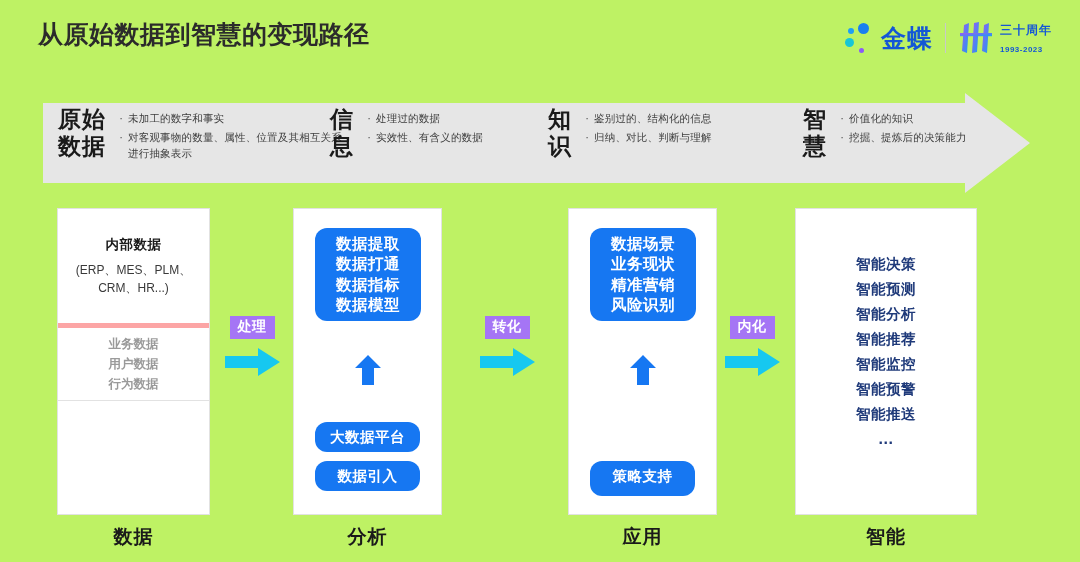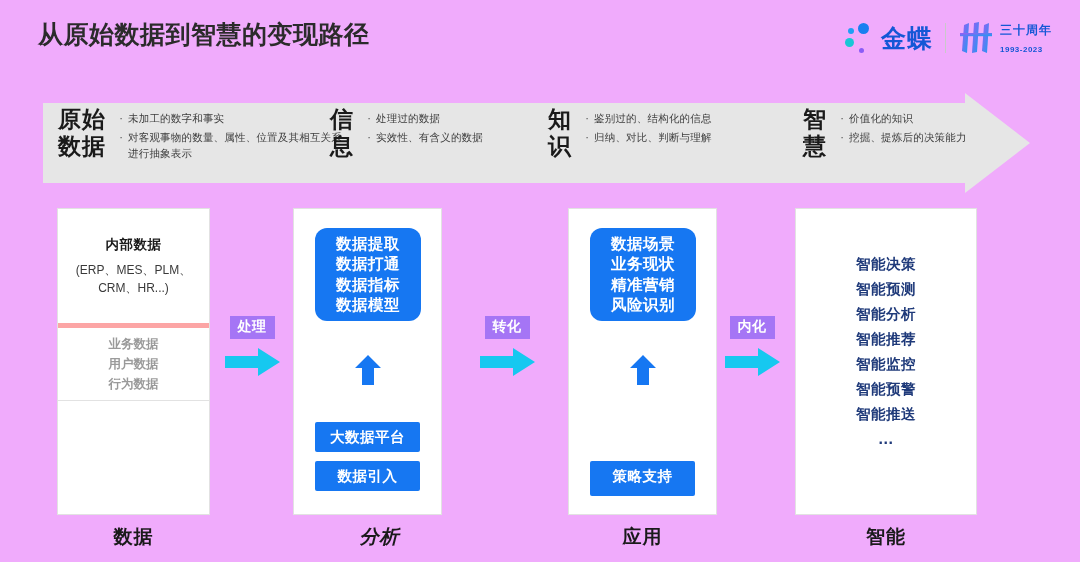--- a/index.html
+++ b/index.html
@@ -2,21 +2,21 @@
 <html><head>
 <meta charset="utf-8">
 <style>
   * { box-sizing: border-box; margin: 0; padding: 0; }
   html, body {
     width: 1080px; height: 562px;
     background: #ffffff;
     font-family: "Liberation Sans", "DejaVu Sans", sans-serif;
     overflow: hidden;
   }
-  .slide { position: relative; width: 1080px; height: 562px; background: #f0abfc; }
+  .slide { position: relative; width: 1080px; height: 562px; background: #bef264; }
 
   
   .page-title {
     position: absolute; left: 38px; top: 18px;
     font-size: 25px; font-weight: bold; color: #2b2b2b;
     letter-spacing: 0.5px;
   }
   .brand { position: absolute; right: 28px; top: 18px; height: 40px; display: flex; align-items: center; }
   .brand-dots { position: relative; width: 30px; height: 34px; margin-right: 6px; }
   .brand-dots i { position: absolute; border-radius: 50%; display: block; }
@@ -62,21 +62,21 @@
   .c1 { left: 57px;  top: 208px; width: 153px; height: 307px; }
   .c2 { left: 293px; top: 208px; width: 149px; height: 307px; }
   .c3 { left: 568px; top: 208px; width: 149px; height: 307px; }
   .c4 { left: 795px; top: 208px; width: 182px; height: 307px; }
 
   .col-label {
     position: absolute; top: 524px; font-size: 19px; font-weight: bold;
     color: #1a1a1a; text-align: center; letter-spacing: 1px;
   }
   .l1 { left: 57px;  width: 153px; }
-  .l2 { left: 305px; width: 149px; font-style: italic; }
+  .l2 { left: 293px; width: 149px; }
   .l3 { left: 568px; width: 149px; }
   .l4 { left: 795px; width: 182px; }
 
   
   .c1 .seg { position: absolute; left: 0; width: 100%; text-align: center; }
   .seg-top { top: 0; height: 114px; display: flex; flex-direction: column; justify-content: center; }
   .seg-mid { top: 114px; height: 78px; display: flex; flex-direction: column; justify-content: center;
              border-top: 5px solid #fca5a5; border-bottom: 1px solid #e2e2e2; }
   .seg-bot { top: 192px; height: 115px; display: flex; flex-direction: column; justify-content: center; }
   .seg-head { font-size: 13.5px; font-weight: bold; color: #1a1a1a; margin-bottom: 7px; letter-spacing: 0.5px; }
@@ -90,21 +90,21 @@
     display: flex; flex-direction: column; align-items: center; justify-content: center;
     color: #fff; font-size: 15.5px; font-weight: bold; line-height: 1.32; letter-spacing: 0.5px;
   }
   .bigbox.b2 { left: 315px; }
   .bigbox.b3 { left: 590px; }
   .upicon { position: absolute; top: 355px; width: 28px; height: 30px; }
   .upicon.u2 { left: 354px; }
   .upicon.u3 { left: 629px; }
   .pill {
     position: absolute; width: 105px; height: 30px; background: #1677f2;
-    border-radius: 2px; color: #fff; font-size: 14.5px; font-weight: bold;
+    border-radius: 12px; color: #fff; font-size: 14.5px; font-weight: bold;
     display: flex; align-items: center; justify-content: center; letter-spacing: 0.5px;
   }
   .p2a { left: 315px; top: 422px; }
   .p2b { left: 315px; top: 461px; }
   .p3a { left: 590px; top: 422px; margin-top: 44px; }
   .p3b { left: 590px; top: 461px; }
 
   
   .smart-list {
     position: absolute; left: 795px; top: 252px; width: 182px; text-align: center;

